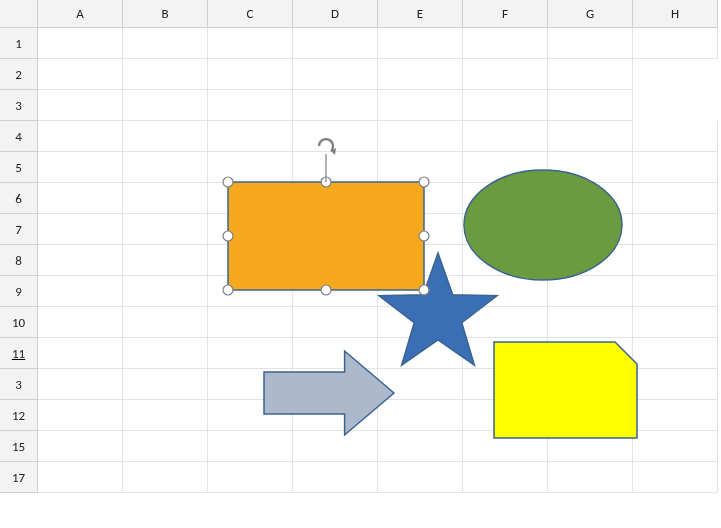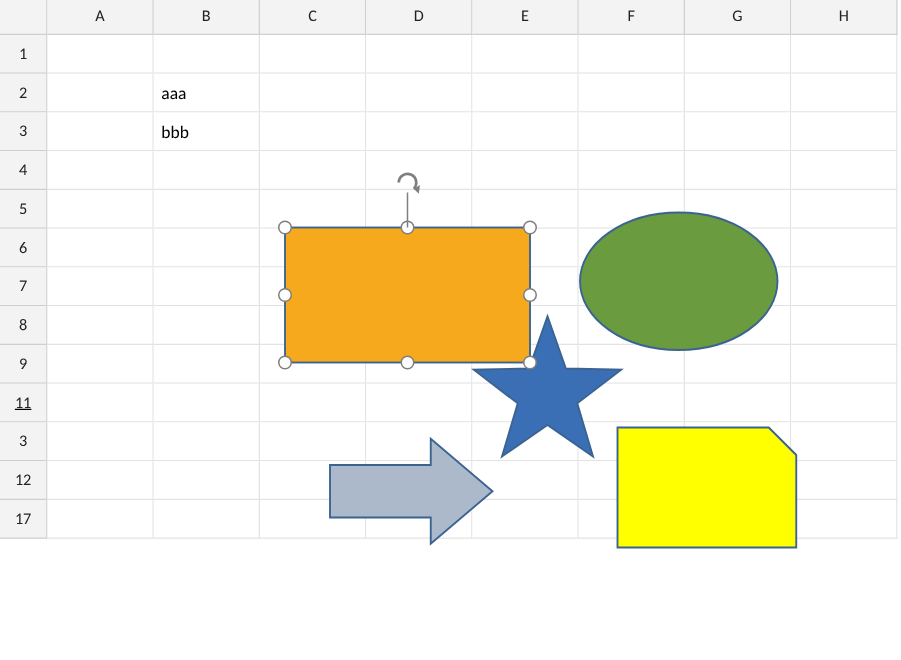--- a/index.html
+++ b/index.html
@@ -39,32 +39,30 @@
         <div class="cell" style="width: 85px; height: 31px;"></div>
         <div class="cell" style="width: 85px; height: 31px;"></div>
         <div class="cell" style="width: 85px; height: 31px;"></div>
         <div class="cell" style="width: 85px; height: 31px;"></div>
         <div class="cell" style="width: 85px; height: 31px;"></div>
         <div class="cell" style="width: 85px; height: 31px;"></div>
       </div>
       <div class="row" style="height: 31px;">
         <div class="row-header" style="height: 31px;">2</div>
         <div class="cell" style="width: 85px; height: 31px;"></div>
-        <div class="cell" style="width: 85px; height: 31px;">aaa</div>
         <div class="cell" style="width: 85px; height: 31px;"></div>
         <div class="cell" style="width: 85px; height: 31px;"></div>
         <div class="cell" style="width: 85px; height: 31px;"></div>
         <div class="cell" style="width: 85px; height: 31px;"></div>
         <div class="cell" style="width: 85px; height: 31px;"></div>
         <div class="cell" style="width: 85px; height: 31px;"></div>
       </div>
       <div class="row" style="height: 31px;">
         <div class="row-header" style="height: 31px;">3</div>
         <div class="cell" style="width: 85px; height: 31px;"></div>
-        <div class="cell" style="width: 85px; height: 31px;">bbb</div>
         <div class="cell" style="width: 85px; height: 31px;"></div>
         <div class="cell" style="width: 85px; height: 31px;"></div>
         <div class="cell" style="width: 85px; height: 31px;"></div>
         <div class="cell" style="width: 85px; height: 31px;"></div>
         <div class="cell" style="width: 85px; height: 31px;"></div>
         <div class="cell" style="width: 85px; height: 31px;"></div>
       </div>
       <div class="row" style="height: 31px;">
         <div class="row-header" style="height: 31px;">4</div>
         <div class="cell" style="width: 85px; height: 31px;"></div>
@@ -115,20 +113,31 @@
         <div class="cell" style="width: 85px; height: 31px;"></div>
         <div class="cell" style="width: 85px; height: 31px;"></div>
         <div class="cell" style="width: 85px; height: 31px;"></div>
         <div class="cell" style="width: 85px; height: 31px;"></div>
         <div class="cell" style="width: 85px; height: 31px;"></div>
         <div class="cell" style="width: 85px; height: 31px;"></div>
         <div class="cell" style="width: 85px; height: 31px;"></div>
       </div>
       <div class="row" style="height: 31px;">
         <div class="row-header" style="height: 31px;">9</div>
+        <div class="cell" style="width: 85px; height: 31px;"></div>
+        <div class="cell" style="width: 85px; height: 31px;"></div>
+        <div class="cell" style="width: 85px; height: 31px;"></div>
+        <div class="cell" style="width: 85px; height: 31px;"></div>
+        <div class="cell" style="width: 85px; height: 31px;"></div>
+        <div class="cell" style="width: 85px; height: 31px;"></div>
+        <div class="cell" style="width: 85px; height: 31px;"></div>
+        <div class="cell" style="width: 85px; height: 31px;"></div>
+      </div>
+      <div class="row" style="height: 31px;">
+        <div class="row-header" style="height: 31px;">10</div>
         <div class="cell" style="width: 85px; height: 31px;"></div>
         <div class="cell" style="width: 85px; height: 31px;"></div>
         <div class="cell" style="width: 85px; height: 31px;"></div>
         <div class="cell" style="width: 85px; height: 31px;"></div>
         <div class="cell" style="width: 85px; height: 31px;"></div>
         <div class="cell" style="width: 85px; height: 31px;"></div>
         <div class="cell" style="width: 85px; height: 31px;"></div>
         <div class="cell" style="width: 85px; height: 31px;"></div>
       </div>
       <div class="row" style="height: 31px; text-decoration: underline;">
@@ -148,20 +157,31 @@
         <div class="cell" style="width: 85px; height: 31px;"></div>
         <div class="cell" style="width: 85px; height: 31px;"></div>
         <div class="cell" style="width: 85px; height: 31px;"></div>
         <div class="cell" style="width: 85px; height: 31px;"></div>
         <div class="cell" style="width: 85px; height: 31px;"></div>
         <div class="cell" style="width: 85px; height: 31px;"></div>
         <div class="cell" style="width: 85px; height: 31px;"></div>
       </div>
       <div class="row" style="height: 31px;">
         <div class="row-header" style="height: 31px;">12</div>
+        <div class="cell" style="width: 85px; height: 31px;"></div>
+        <div class="cell" style="width: 85px; height: 31px;"></div>
+        <div class="cell" style="width: 85px; height: 31px;"></div>
+        <div class="cell" style="width: 85px; height: 31px;"></div>
+        <div class="cell" style="width: 85px; height: 31px;"></div>
+        <div class="cell" style="width: 85px; height: 31px;"></div>
+        <div class="cell" style="width: 85px; height: 31px;"></div>
+        <div class="cell" style="width: 85px; height: 31px;"></div>
+      </div>
+      <div class="row" style="height: 31px;">
+        <div class="row-header" style="height: 31px;">15</div>
         <div class="cell" style="width: 85px; height: 31px;"></div>
         <div class="cell" style="width: 85px; height: 31px;"></div>
         <div class="cell" style="width: 85px; height: 31px;"></div>
         <div class="cell" style="width: 85px; height: 31px;"></div>
         <div class="cell" style="width: 85px; height: 31px;"></div>
         <div class="cell" style="width: 85px; height: 31px;"></div>
         <div class="cell" style="width: 85px; height: 31px;"></div>
         <div class="cell" style="width: 85px; height: 31px;"></div>
       </div>
       <div class="row" style="height: 31px;">

